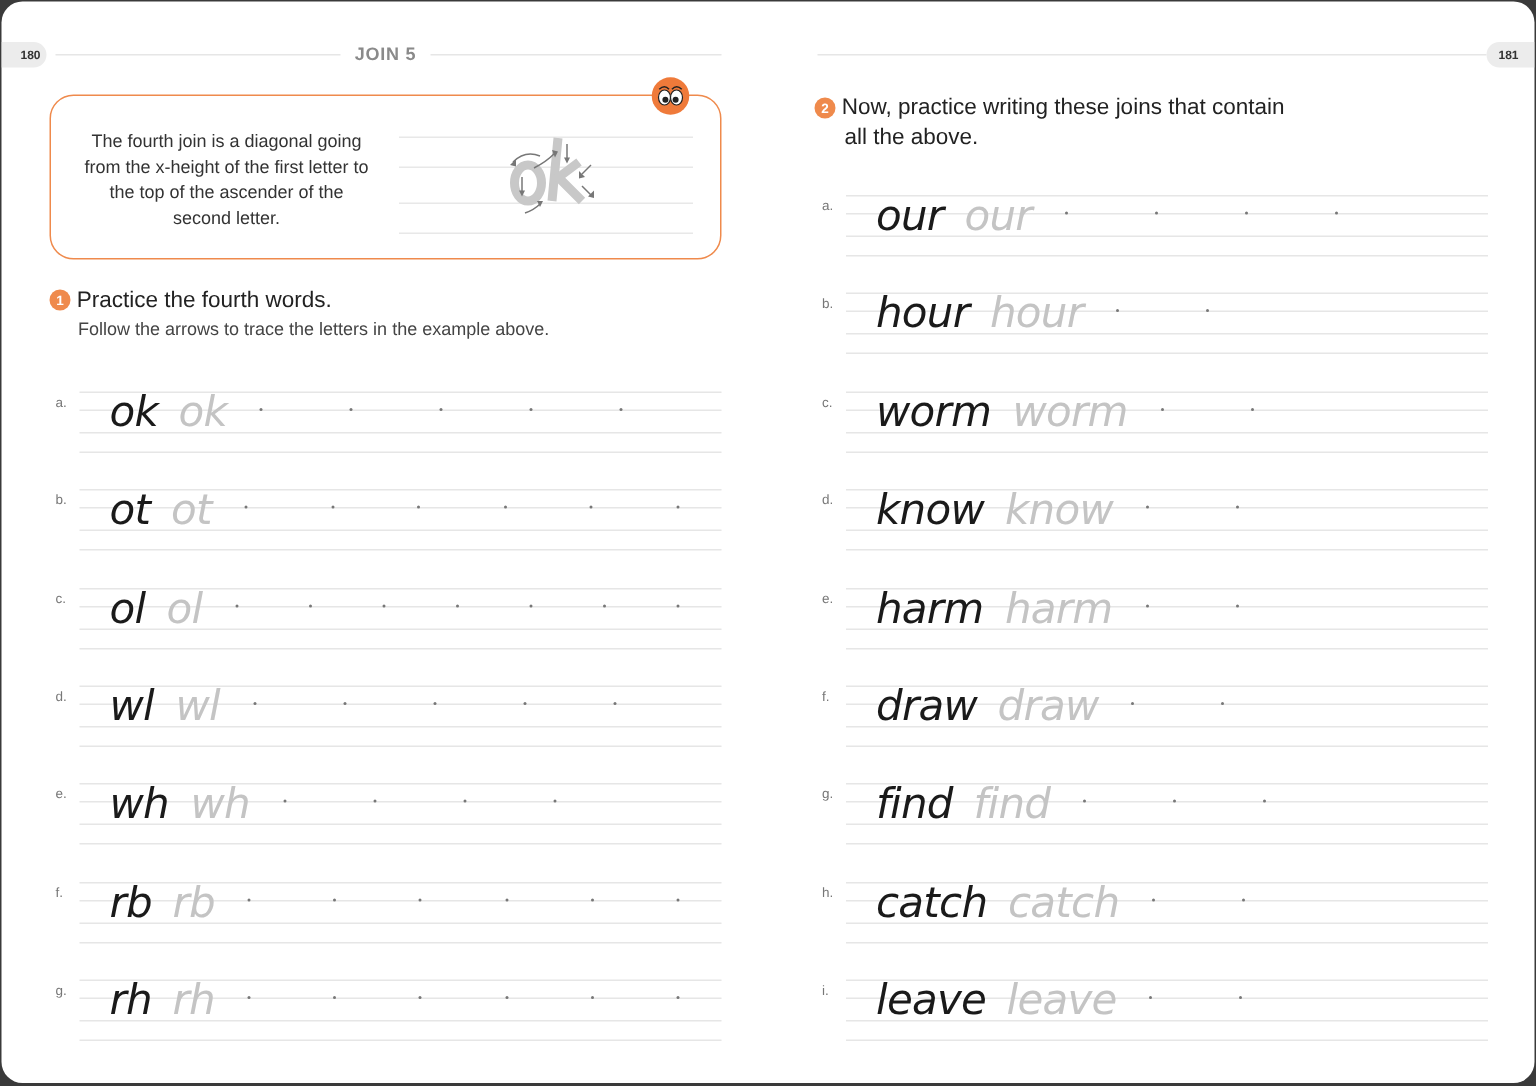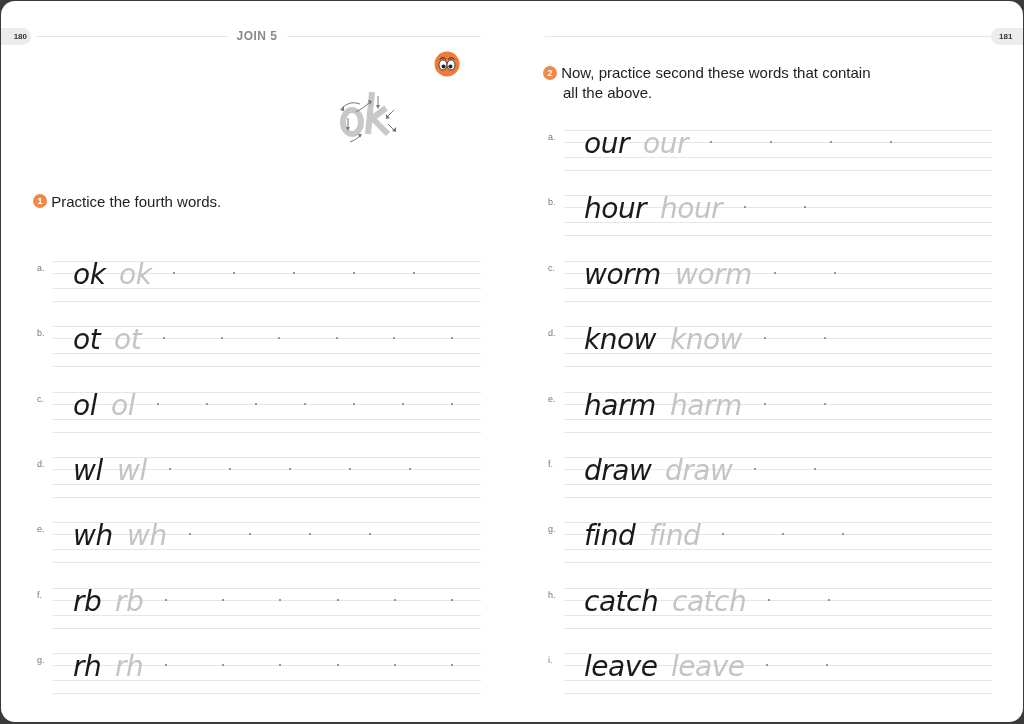--- a/index.html
+++ b/index.html
@@ -29,20 +29,29 @@
 </style>
 </head>
 <body>
 
 <div class="spread">
 
   <div class="page-tab left">180</div>
   <div class="header-rule" style="left:36px; width:444px;"></div>
   <div class="join-title">JOIN 5</div>
 
+  <div class="info-box">
+    <div class="info-text">The fourth join is a diagonal going from the x-height of the first letter to the top of the ascender of the second letter.</div>
+    <div class="guide-lines" style="left:232px; top:27px; width:196px; height:64px;">
+      <div class="gl" style="top:0"></div>
+      <div class="gl" style="top:20px"></div>
+      <div class="gl" style="top:44px"></div>
+      <div class="gl" style="top:64px"></div>
+    </div>
+  </div>
 
   <svg class="example-ok" viewBox="0 0 70 60">
     <ellipse cx="18" cy="36" rx="9" ry="12" fill="none" stroke="#c8c8c8" stroke-width="6"></ellipse>
     <line x1="38" y1="6" x2="34" y2="48" stroke="#c8c8c8" stroke-width="6"></line>
     <path d="M36 34 L52 22 M38 32 L54 48" stroke="#c8c8c8" stroke-width="6" fill="none"></path>
     <path d="M8 22 Q16 14 26 18" stroke="#777" stroke-width="1" fill="none"></path>
     <polygon points="6,24 10,20 10,25" fill="#777"></polygon>
     <path d="M14 32 L14 42" stroke="#777" stroke-width="1"></path>
     <polygon points="12,41 16,41 14,45" fill="#777"></polygon>
     <path d="M22 26 Q30 22 36 16" stroke="#777" stroke-width="1" fill="none"></path>
@@ -65,20 +74,21 @@
     <circle cx="16.4" cy="15.5" r="2" fill="#222"></circle>
     <path d="M5.5 8.5 Q9 5 12 8.5" stroke="#222" stroke-width="1" fill="none"></path>
     <path d="M14 8.5 Q17 5 20.5 8.5" stroke="#222" stroke-width="1" fill="none"></path>
   </svg>
 
   <div class="section-heading" style="left:32px; top:190px;">
     <span class="step-badge">1</span>
     <span class="label">Practice the fourth words.</span>
   </div>
   <div class="instructions">
+    <div>Follow the arrows to trace the letters in the example above.</div>
   </div>
 
   <div id="left-rows">
       <div class="row" style="left: 52px; width: 428px; top: 260px;">
         <div class="line" style="top: 0px;"></div>
         <div class="line" style="top: 12px;"></div>
         <div class="line" style="top: 27px;"></div>
         <div class="line" style="top: 40px;"></div>
         <span class="letter">a.</span>
         <span class="word" style="left: 20px;">ok</span>
@@ -178,21 +188,21 @@
         <div class="dot" style="left: 398px; top: 11px;"></div>
       </div>
     </div>
 
   <div class="header-rule" style="left:544px; width:446px;"></div>
   <div class="page-tab right">181</div>
 
   <div class="section-heading" style="left:542px; top:61px; line-height:20px;">
     <div>
       <span class="step-badge">2</span>
-      <span class="label">Now, practice second these words that contain</span>
+      <span class="label">Now, practice writing these joins that contain</span>
     </div>
     <div style="padding-left:20px;">all the above.</div>
   </div>
 
   <div id="right-rows">
       <div class="row" style="left: 563px; width: 428px; top: 129px;">
         <div class="line" style="top: 0px;"></div>
         <div class="line" style="top: 12px;"></div>
         <div class="line" style="top: 27px;"></div>
         <div class="line" style="top: 40px;"></div>

